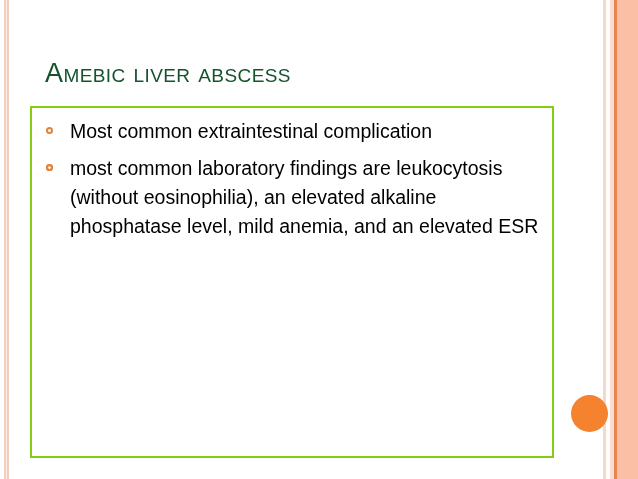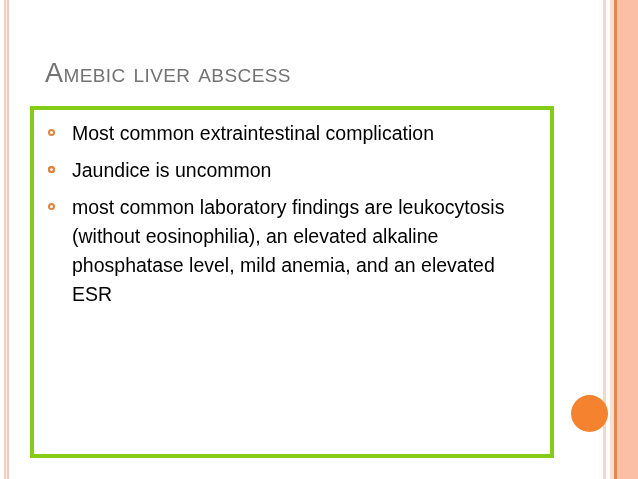--- a/index.html
+++ b/index.html
@@ -79,37 +79,37 @@
     width: 21px;
     height: 479px;
     background: #fabfa4;
   }
 
   
   .title {
     position: absolute;
     left: 45px;
     top: 60px;
-    color: #737373;
+    color: #14532d;
     font-family: "Liberation Sans", sans-serif;
     font-size: 27px;
     font-variant: small-caps;
     letter-spacing: 0.4px;
     white-space: nowrap;
     line-height: 1;
   }
 
   
   .content-box {
     position: absolute;
     left: 30px;
     top: 106px;
     width: 524px;
     height: 352px;
-    border: 4px solid #84cc16;
+    border: 2px solid #84cc16;
     box-sizing: border-box;
     background: #ffffff;
   }
   .bullet-list {
     margin: 0;
     padding: 9px 10px 0 10px;
     list-style: none;
   }
   .bullet-item {
     position: relative;
@@ -165,24 +165,20 @@
     <ul class="bullet-list">
       <li class="bullet-item">
         <span class="bullet-marker"></span>
         <span>Most common extraintestinal complication</span>
       </li>
       <li class="bullet-item">
         <span class="bullet-marker"></span>
       </li>
       <li class="bullet-item">
         <span class="bullet-marker"></span>
-        <span>Jaundice is uncommon</span>
-      </li>
-      <li class="bullet-item">
-        <span class="bullet-marker"></span>
         <span>most common laboratory findings are leukocytosis (without eosinophilia), an elevated alkaline phosphatase level, mild anemia, and an elevated ESR</span>
       </li>
     </ul>
   </div>
 
   <div class="orange-dot"></div>
 
 </div>
 
 </body></html>

